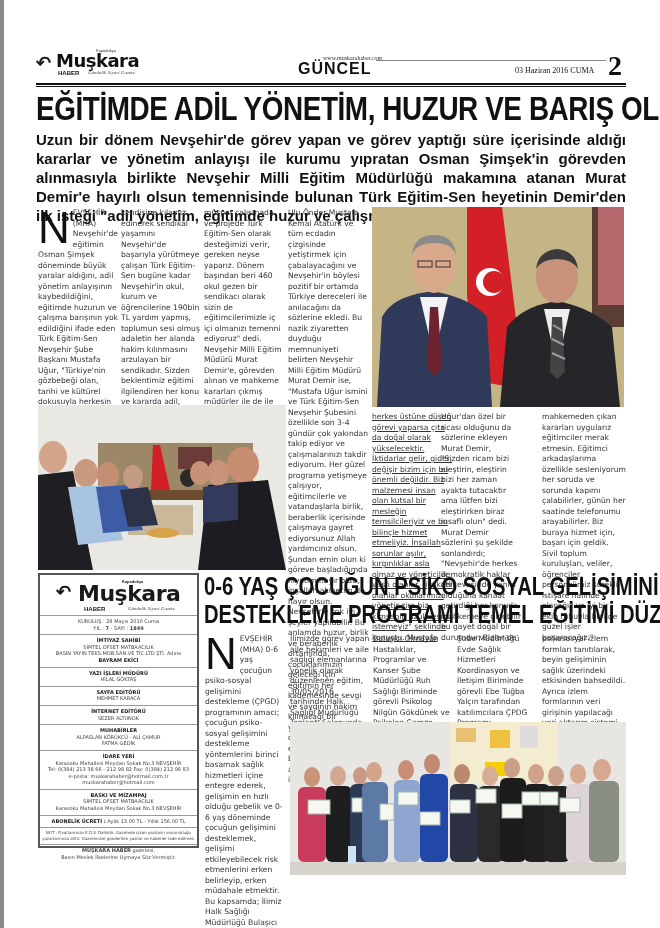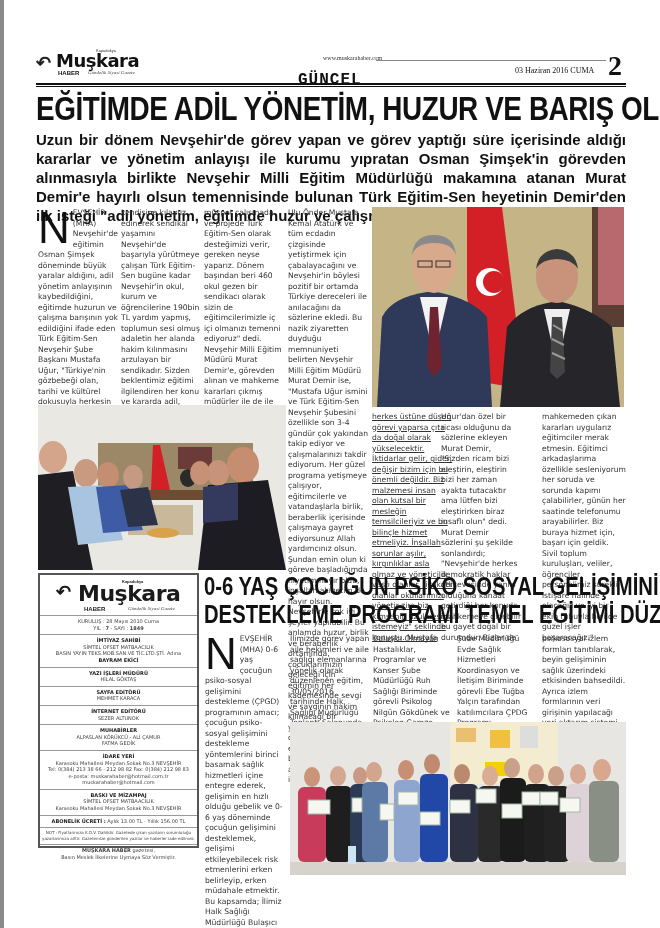--- a/index.html
+++ b/index.html
@@ -10,21 +10,21 @@
   .left-edge { position: absolute; left: 0; top: 0; width: 4px; height: 928px; background: #8a8a8a; }
 
   
   .masthead { position: absolute; left: 36px; top: 48px; width: 590px; height: 34px; }
   .logo { position: absolute; left: 0; top: 2px; width: 110px; height: 30px; }
   .logo-swirl { position: absolute; left: 0; top: 2px; font-size: 18px; font-weight: bold; color: #222; }
   .logo-name { position: absolute; left: 20px; top: 0; font-family: "DejaVu Sans", sans-serif; font-weight: bold; font-size: 18px; letter-spacing: -0.5px; color: #111; }
   .logo-sub { position: absolute; left: 22px; top: 20px; font-size: 6px; font-weight: bold; color: #111; }
   .logo-tag { position: absolute; left: 52px; top: 20px; font-size: 5px; font-style: italic; color: #444; font-family: "Liberation Serif", serif; }
   .logo-small { position: absolute; left: 60px; top: -2px; font-size: 4px; color: #333; }
-  .section-name { position: absolute; left: 262px; top: 12px; font-family: Liberation Mono, monospace; font-weight: bold; font-size: 16px; color: #111; letter-spacing: 1px; margin-top: 11px; }
+  .section-name { position: absolute; left: 262px; top: 12px; font-family: Liberation Sans, sans-serif; font-weight: bold; font-size: 16px; color: #111; letter-spacing: 1px; }
   .section-url { position: absolute; left: 287px; top: 7px; font-family: "Liberation Serif", serif; font-size: 6px; color: #333; }
   .section-line { position: absolute; left: 340px; top: 12px; width: 230px; height: 1px; background: #888; }
   .date { position: absolute; left: 456px; top: 18px; font-family: Liberation Serif, serif; font-size: 8px; color: #111; padding-left: 23px; }
   .page-num { position: absolute; left: 572px; top: 4px; font-family: "Liberation Serif", serif; font-size: 28px; font-weight: bold; color: #111; line-height: 28px; }
   .rule-top { position: absolute; left: 36px; top: 83px; width: 590px; height: 2px; background: #111; }
   .rule-top2 { position: absolute; left: 36px; top: 86px; width: 590px; height: 1px; background: #111; }
 
   
   .headline { position: absolute; left: 36px; top: 88px; width: 592px; text-align: center;
     font-family: "Liberation Sans", sans-serif; font-weight: bold; font-size: 34px; line-height: 40px;

